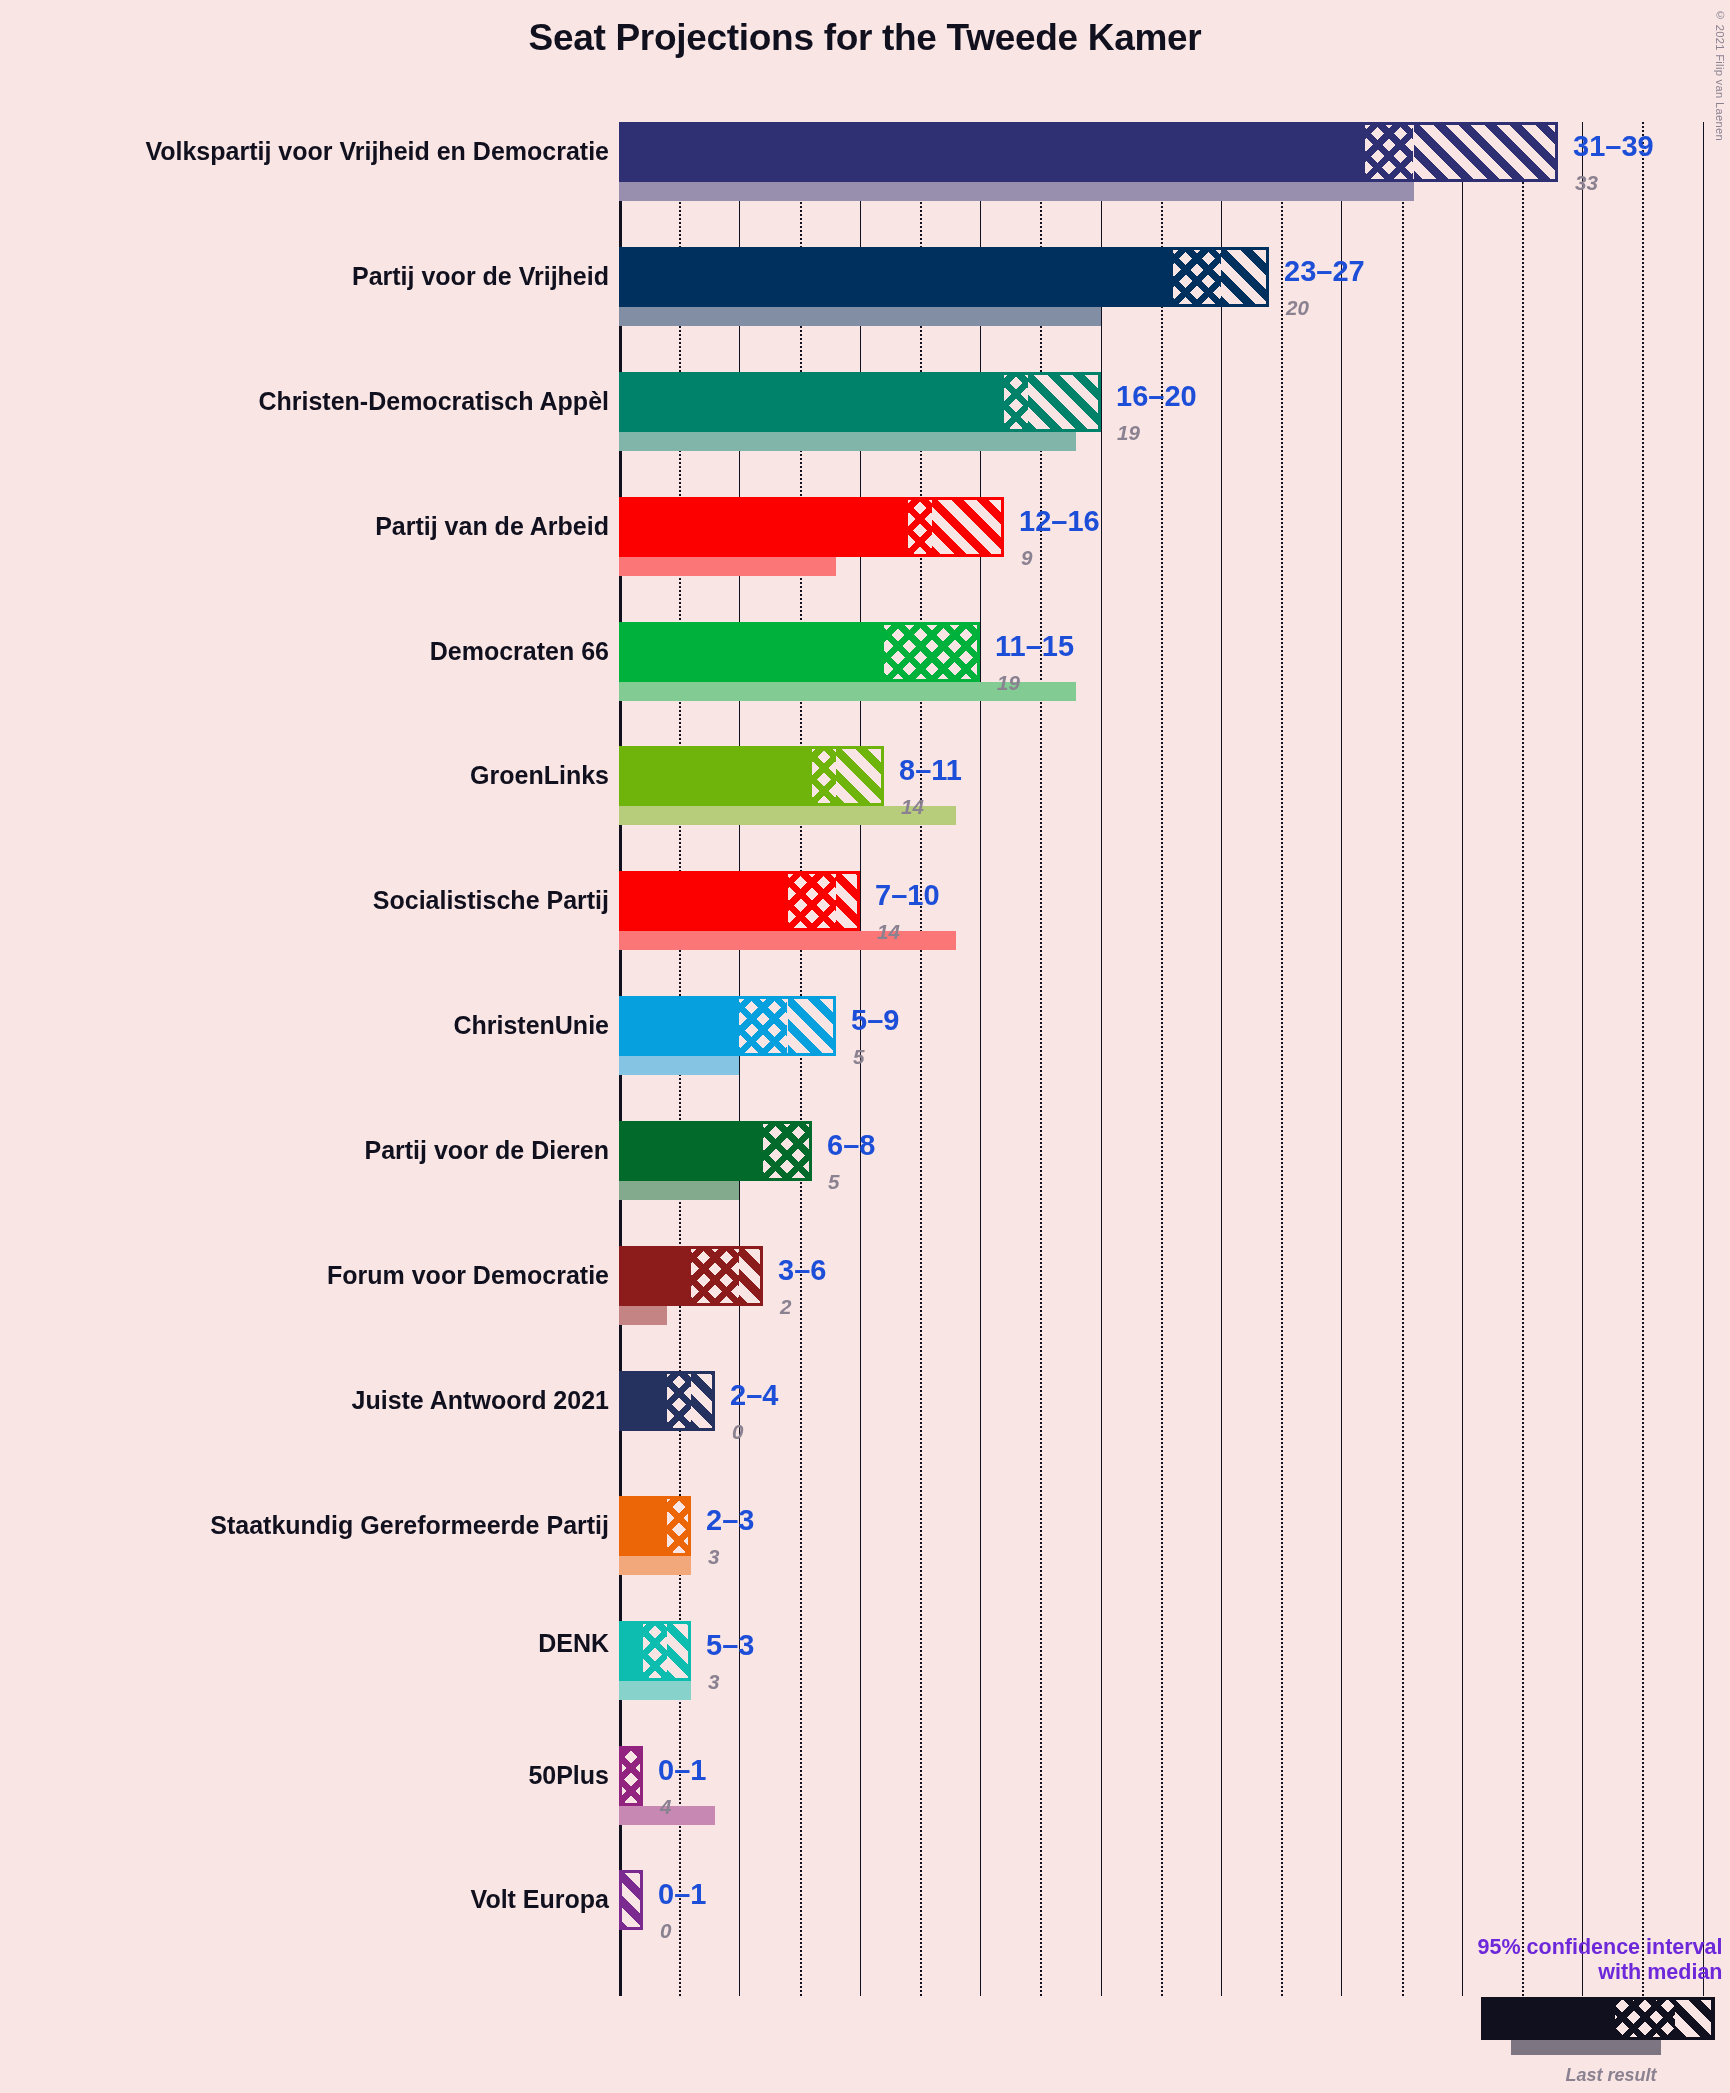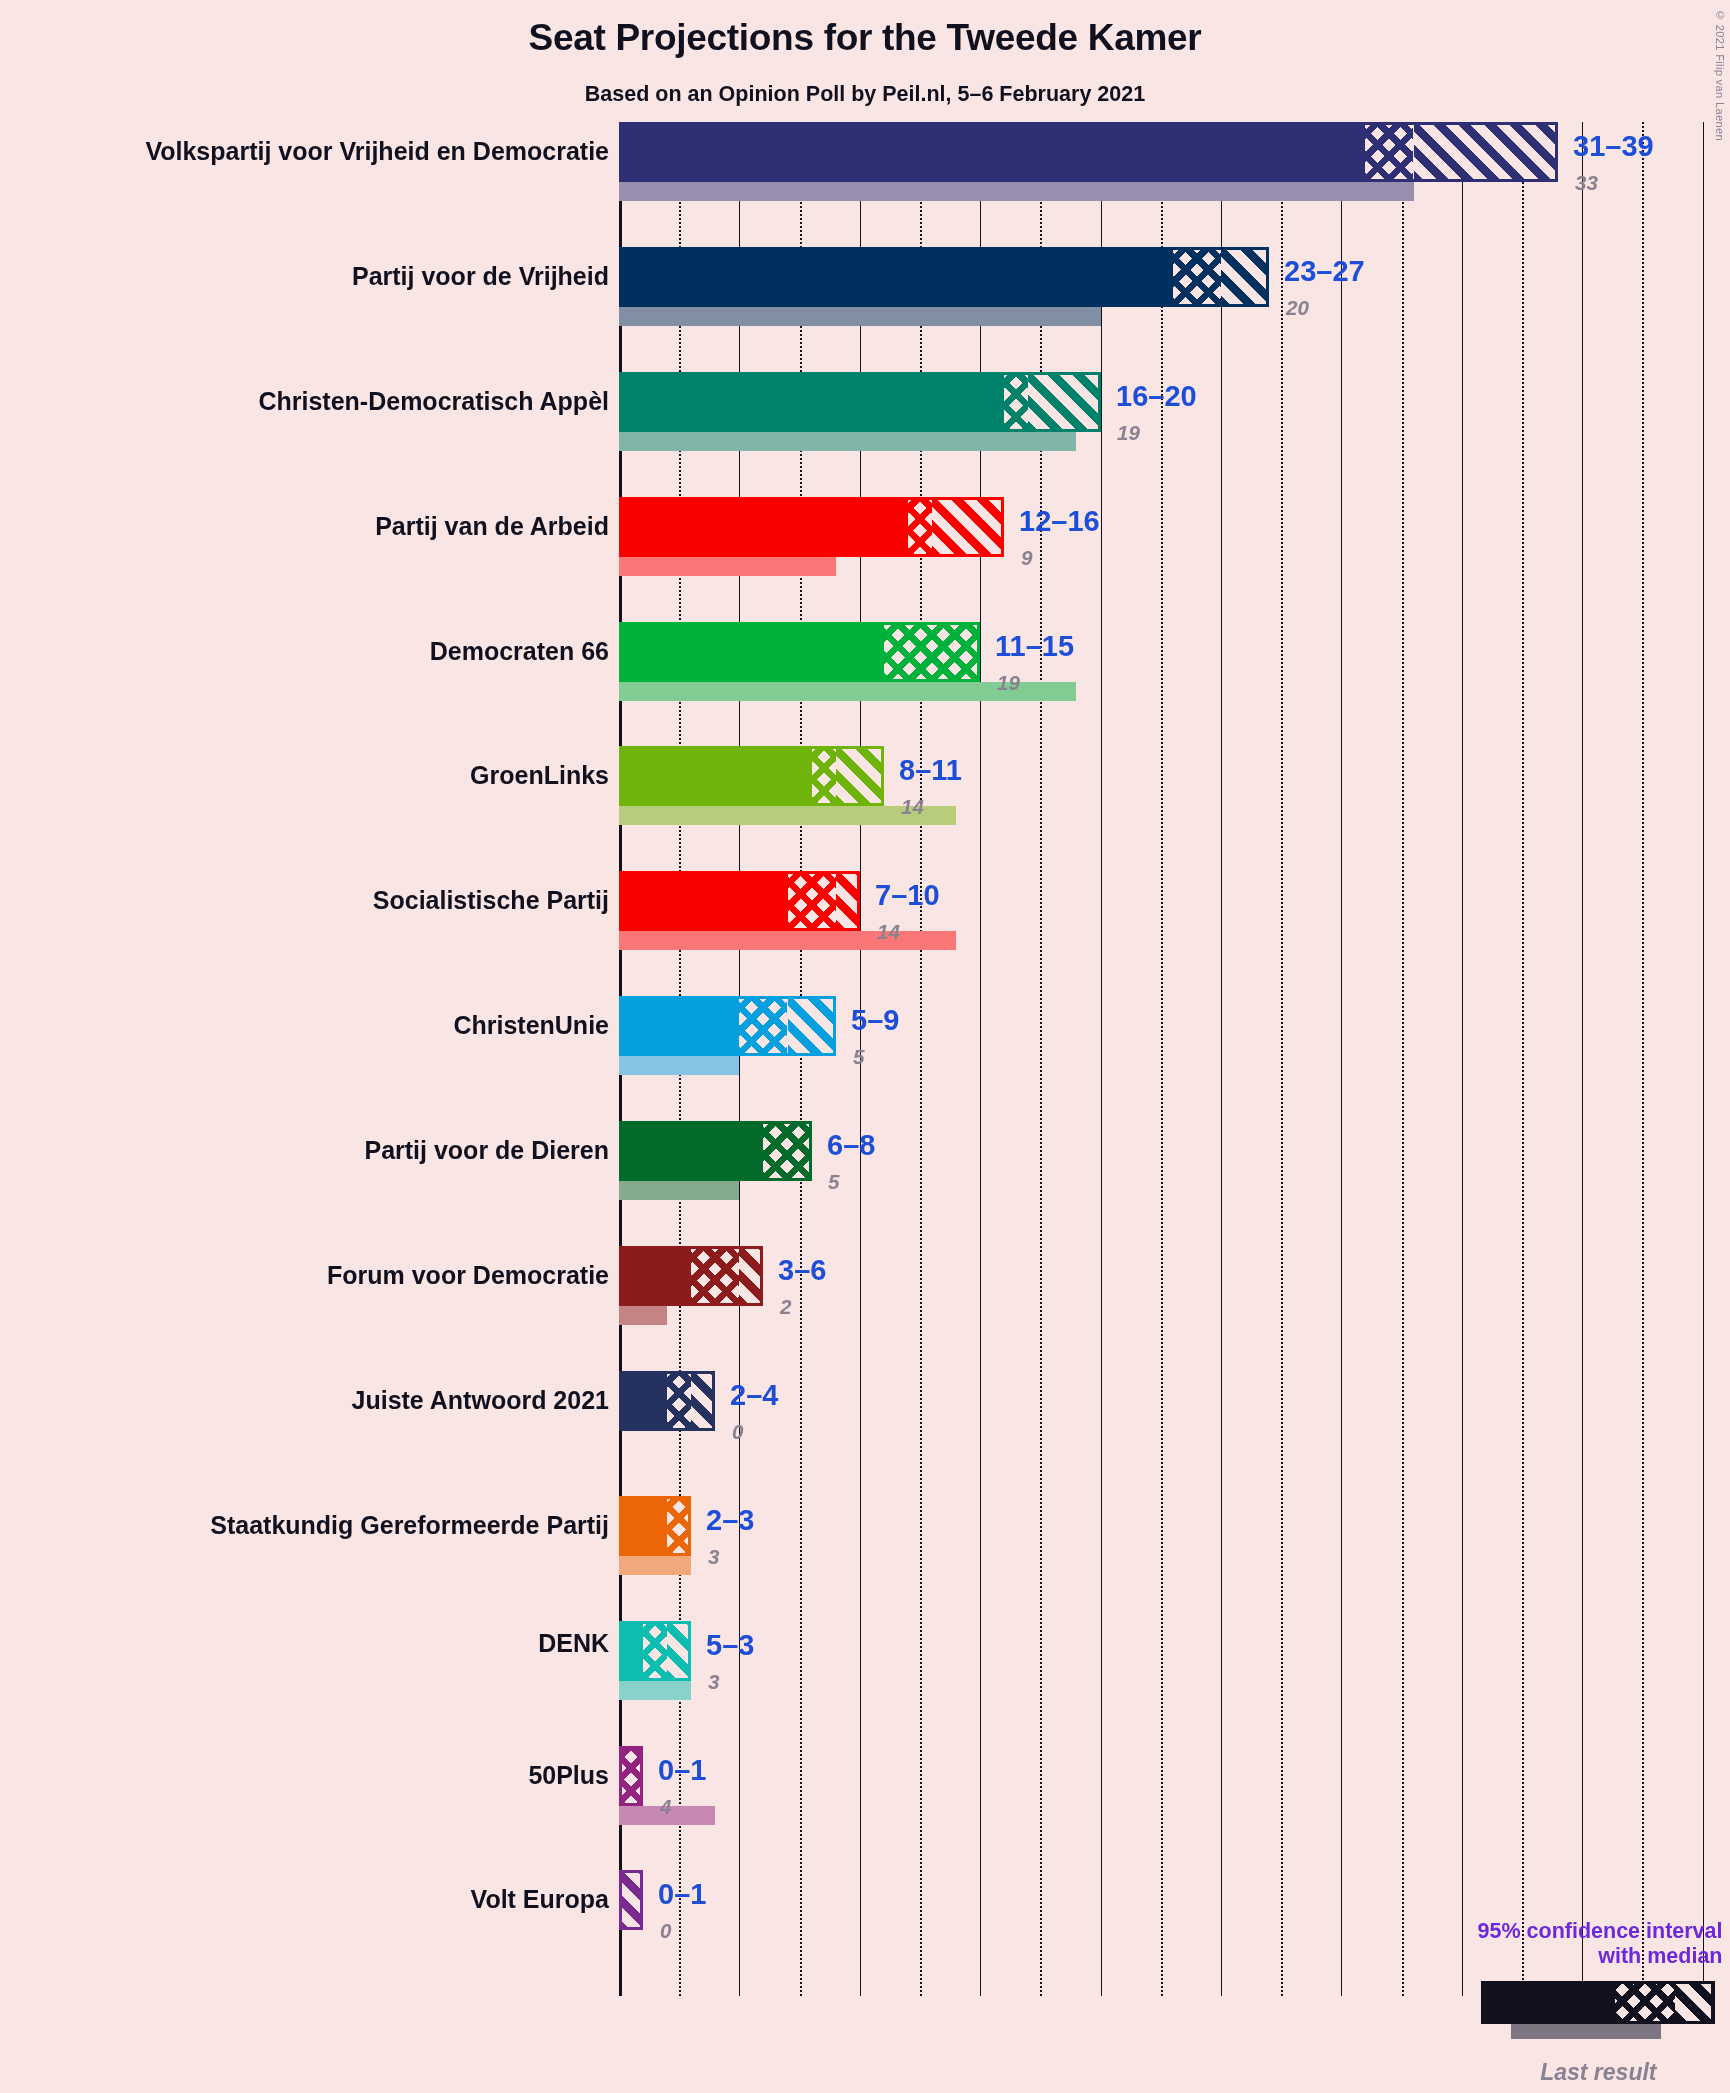--- a/index.html
+++ b/index.html
@@ -122,32 +122,31 @@
     overflow: hidden;
   }
   .legend-bar .lseg { position: absolute; top: 0; height: 100%; background: #fae5e5; }
   .legend-last-wrap { position: relative; height: 15px; }
   .legend-last {
     position: absolute; right: 62px; top: 0;
     width: 150px; height: 15px;
     background: #7d7682;
   }
   .legend-last-label {
-    margin-top: 20px; padding-right: 66px;
-    font-size: 23px; font-style: italic; font-weight: bold;
+    margin-top: 10px; padding-right: 66px;
+    font-size: 18px; font-style: italic; font-weight: bold;
     color: #8a8290;
   }
 </style>
 </head>
 <body>
 
 <div id="chart-root">
 
   <div class="title">Seat Projections for the Tweede Kamer</div>
-  <div class="subtitle">Based on an Opinion Poll by Peil.nl, 5–6 February 2021</div>
   <div class="copyright">© 2021 Filip van Laenen</div>
 
   <div id="plot">
     <div class="axis-line"></div>
     <div id="gridlines">
         <div class="gridline" style="left: 120px;"></div>
         <div class="gridline" style="left: 241px;"></div>
         <div class="gridline" style="left: 361px;"></div>
         <div class="gridline" style="left: 482px;"></div>
         <div class="gridline" style="left: 602px;"></div>

